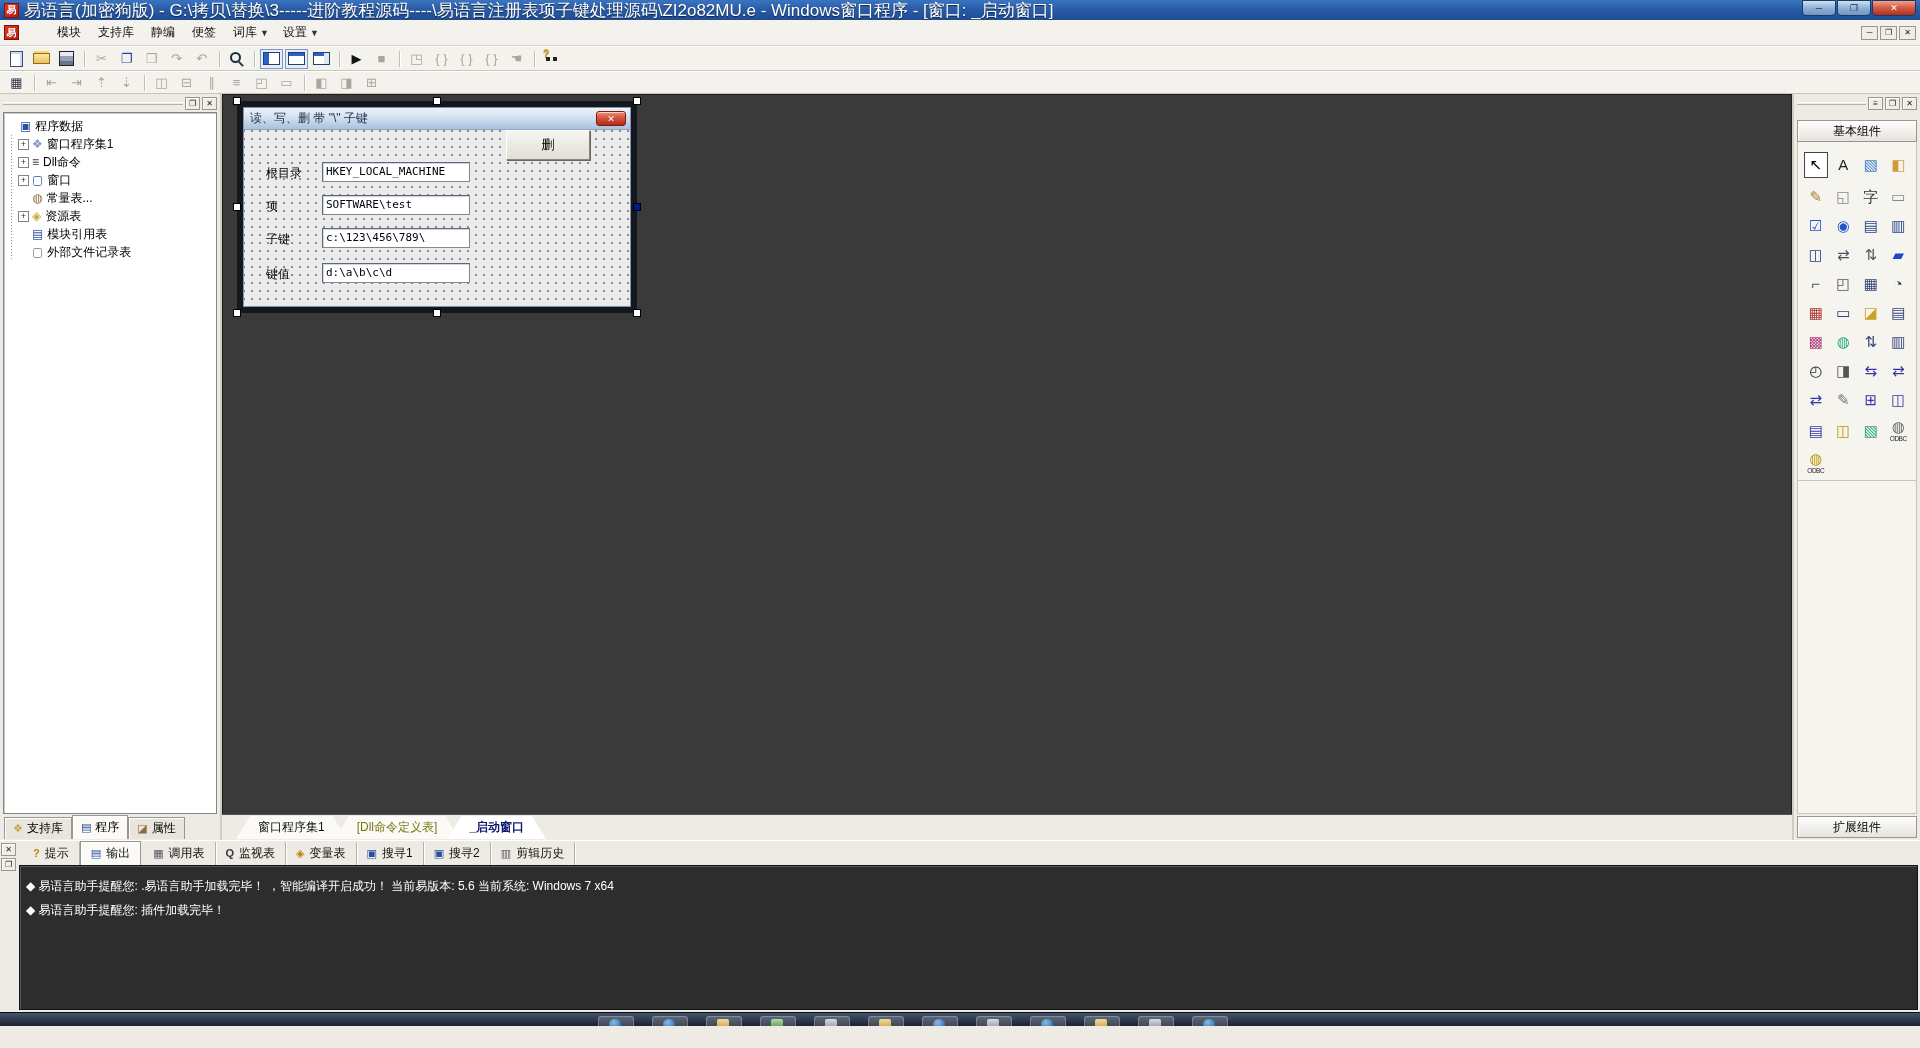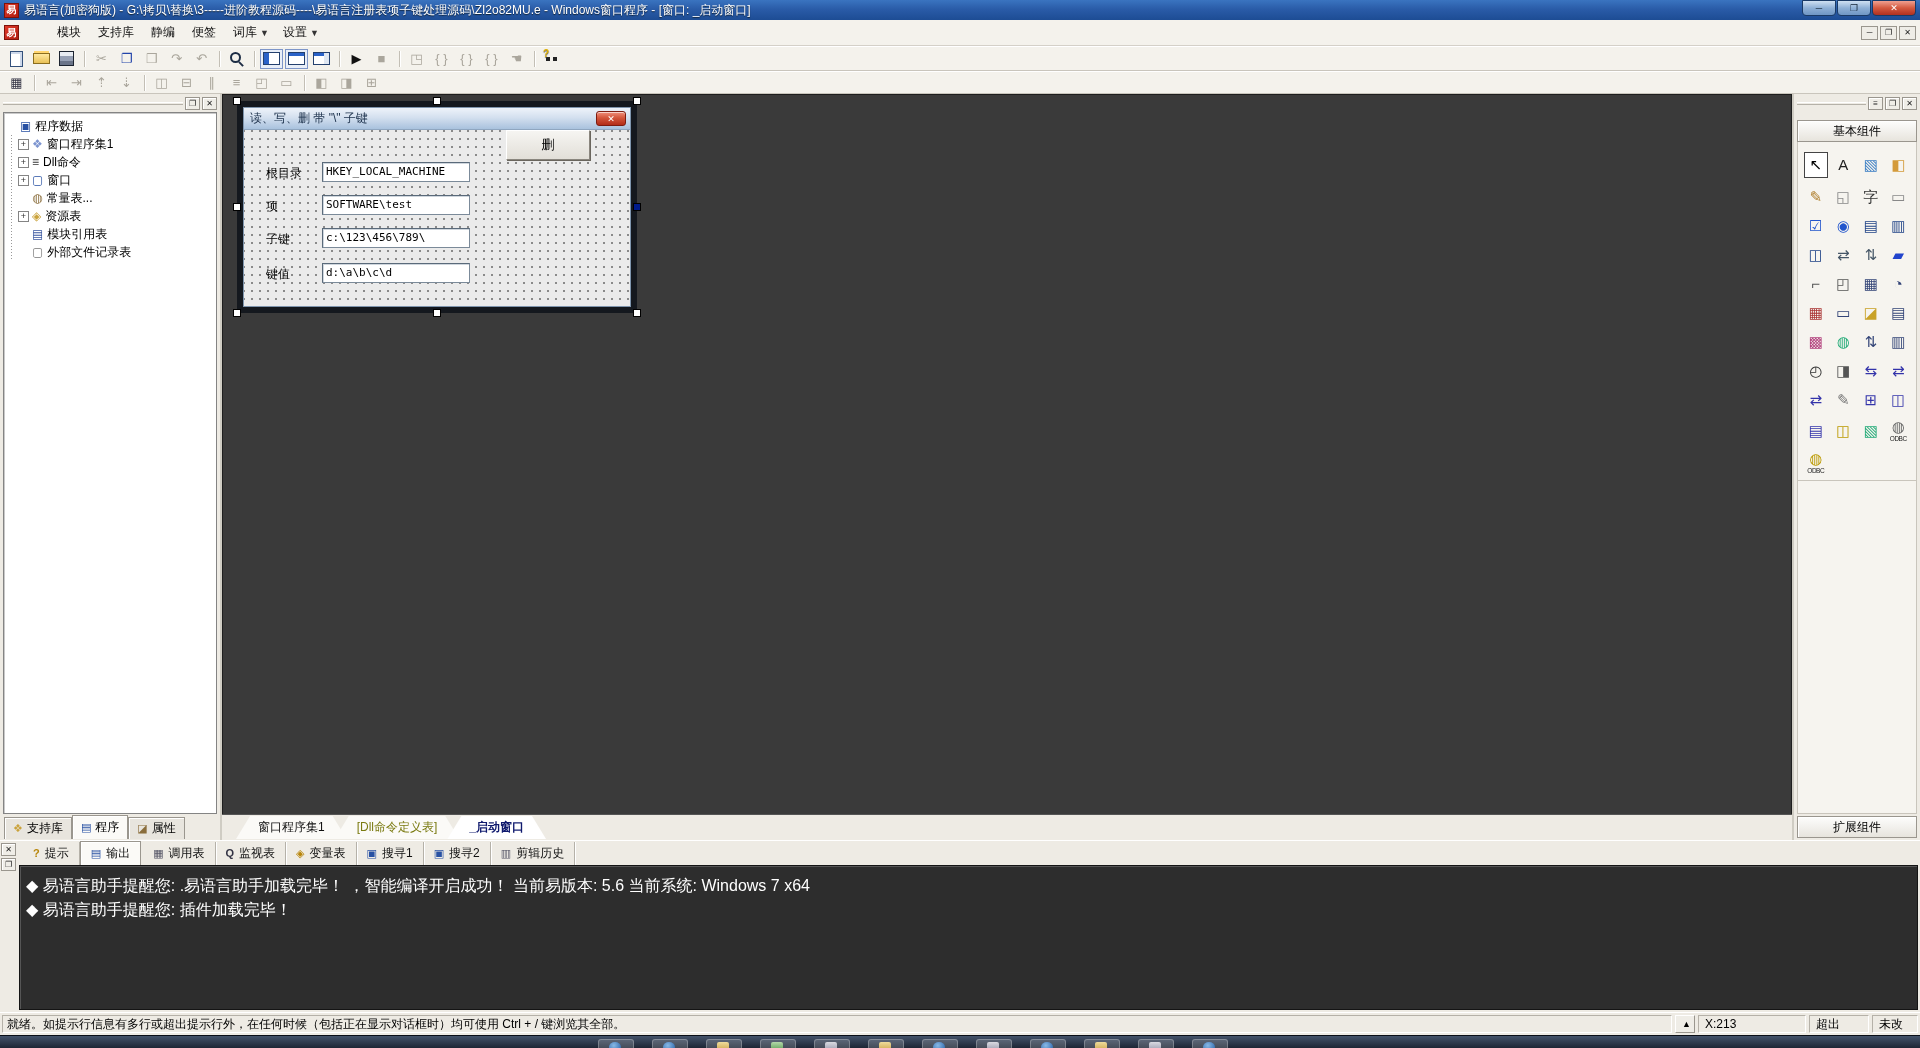--- a/index.html
+++ b/index.html
@@ -8,21 +8,21 @@
   #app { width:1920px; height:1048px; display:flex; flex-direction:column;
     background:#eeebe4; }
 
   
   #titlebar { height:20px; flex:0 0 20px; display:flex; align-items:center;
     background:linear-gradient(180deg,#3a74c0 0%,#2a5ca8 45%,#1d4c94 100%);
     color:#fff; padding-left:4px; position:relative; }
   .applogo { width:15px; height:15px; background:linear-gradient(135deg,#e03a2a,#b01c10);
     border:1px solid #7e120a; color:#fff; font-size:10px; font-weight:bold;
     display:flex; align-items:center; justify-content:center; margin-right:5px; flex:0 0 15px;}
-  #titlebar .ttl { font-size:12px; text-shadow:0 1px 1px #123; white-space:nowrap; overflow:hidden;}
+  #titlebar .ttl { font-size:17px; text-shadow:0 1px 1px #123; white-space:nowrap; overflow:hidden;}
   #win-buttons { position:absolute; right:4px; top:0; display:flex; gap:1px; }
   .winbtn { width:34px; height:16px; border:1px solid #1a3a66; border-radius:0 0 4px 4px;
     background:linear-gradient(180deg,#cfe0f2,#8fb0d6 50%,#6f96c4);
     color:#123; font-size:9px; display:flex; align-items:center; justify-content:center; }
   .winbtn.close { width:44px; background:linear-gradient(180deg,#f0a090,#d4593f 50%,#b03020);
     color:#fff; font-weight:bold; }
 
   
   #menubar { height:26px; flex:0 0 26px; display:flex; align-items:center;
     background:#f4f2ec; border-bottom:1px solid #d4d0c8; padding:0 4px; position:relative;}
@@ -179,21 +179,21 @@
   #out-main { flex:1; display:flex; flex-direction:column; }
   #out-tabs { height:24px; flex:0 0 24px; display:flex; align-items:center; padding-left:6px; }
   .otab { display:flex; align-items:center; gap:5px; padding:3px 10px; color:#111;
     border-right:1px solid #b5b1a8; box-shadow:1px 0 0 #fff; }
   .otab.active { border:1px solid #9a968e; background:#fbfaf7; box-shadow:inset 1px 1px 0 #fff;
     margin-right:2px; }
   .og { font-style:normal; font-size:11px; font-weight:bold; }
   #out-content { flex:1; margin:0 2px 2px 2px; background:#2d2d2d;
     border:1px solid #141414; box-shadow:inset 1px 1px 0 #555;
     color:#fff; padding:8px 6px; overflow:hidden; }
-  .out-line { height:24px; line-height:24px; white-space:nowrap; font-size:16px; }
+  .out-line { height:24px; line-height:24px; white-space:nowrap; font-size:12px; }
 
   
   #statusbar { flex:0 0 22px; display:flex; align-items:center; gap:3px;
     background:#eeebe4; border-top:1px solid #fff; padding:2px 2px; }
   #status-msg { flex:1; height:18px; line-height:16px; padding-left:4px;
     border:1px solid #b5b1a8; border-bottom-color:#fff; border-right-color:#fff;
     white-space:nowrap; overflow:hidden; color:#000; }
   .sbox { height:18px; line-height:16px; padding:0 6px;
     border:1px solid #b5b1a8; border-bottom-color:#fff; border-right-color:#fff; color:#000; }
   #sb-up { width:20px; text-align:center; font-size:9px;
@@ -889,27 +889,20 @@
         </div>
       <div id="out-content">
 
           <div class="out-line">◆ 易语言助手提醒您: .易语言助手加载完毕！ ，智能编译开启成功！  当前易版本: 5.6   当前系统: Windows 7 x64</div>
 
           <div class="out-line">◆ 易语言助手提醒您: 插件加载完毕！</div>
         </div>
     </div>
   </div>
 
-  <div id="statusbar">
-    <span id="status-msg">就绪。如提示行信息有多行或超出提示行外，在任何时候（包括正在显示对话框时）均可使用 Ctrl + / 键浏览其全部。</span>
-    <span id="sb-up" class="sbox">▲</span>
-    <span id="sb-coords" class="sbox">X:213</span>
-    <span id="sb-state1" class="sbox">超出</span>
-    <span id="sb-state2" class="sbox">未改</span>
-  </div>
 
   <div id="taskbar">
 
       <span class="tb-app c1" style="left: 598px;"></span>
 
       <span class="tb-app c1" style="left: 652px;"></span>
 
       <span class="tb-app c2" style="left: 706px;"></span>
 
       <span class="tb-app c3" style="left: 760px;"></span>

